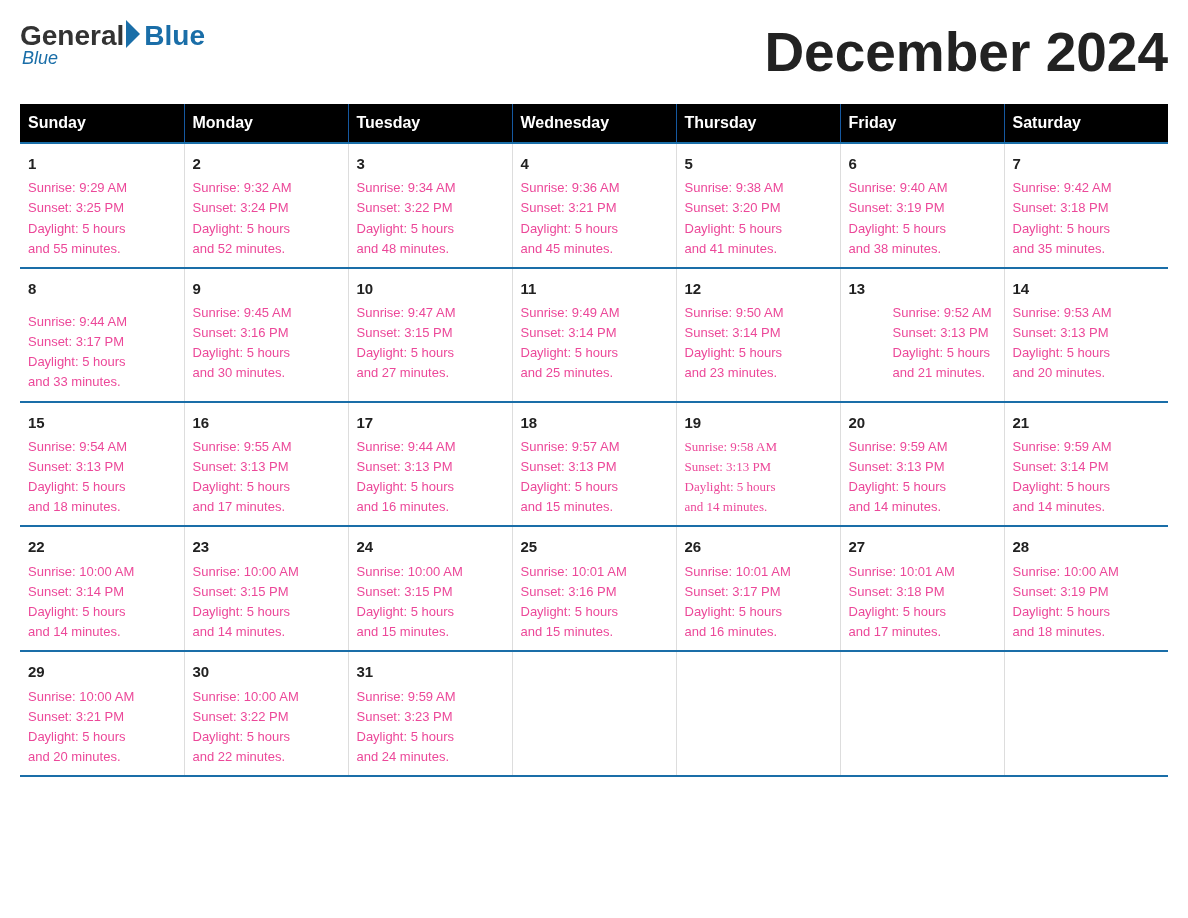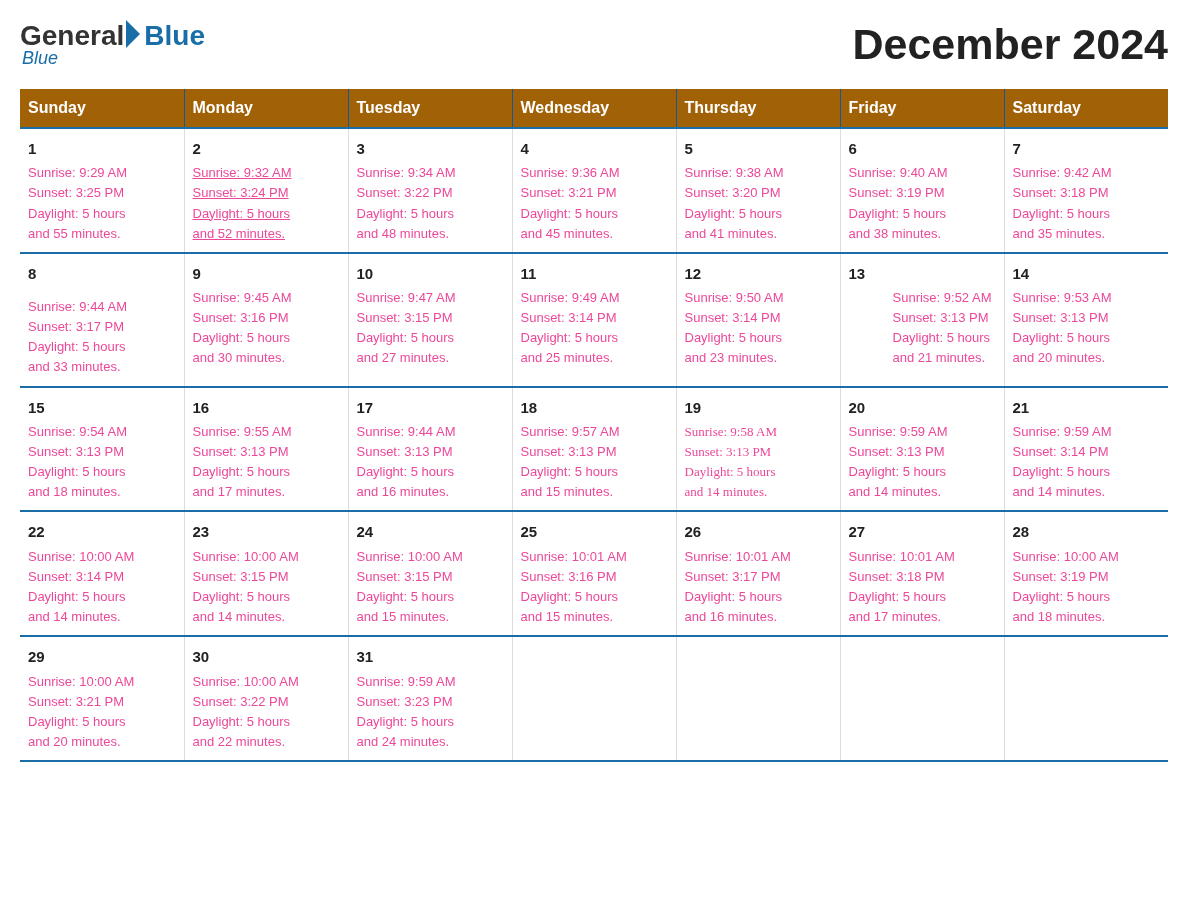--- a/index.html
+++ b/index.html
@@ -49,35 +49,35 @@
       font-size: 18px;
       color: #1a6ea8;
       font-style: italic;
       margin-top: -4px;
       margin-left: 2px;
     }
     .title-area {
       text-align: right;
     }
     .month-title {
-      font-size: 43px;
+      font-size: 55px;
       font-weight: bold;
       color: #222;
     }
     .location {
       font-size: 22px;
       color: #444;
       margin-top: 4px;
     }
     table {
       width: 100%;
       border-collapse: collapse;
     }
     thead tr th {
-      background-color: #a16207;
+      background-color: #000000;
       color: #fff;
       font-size: 16px;
       font-weight: bold;
       padding: 10px 8px;
       text-align: left;
       border-right: 1px solid #1558a0;
     }
     thead tr th:last-child {
       border-right: none;
     }
@@ -146,21 +146,21 @@
   <tr>
         <td>
           <span class="day-num">1</span>
           <div class="day-info" style="white-space: pre-line;">Sunrise: 9:29 AM
 Sunset: 3:25 PM
 Daylight: 5 hours
 and 55 minutes.</div>
         </td>
         <td>
           <span class="day-num">2</span>
-          <div class="day-info" style="white-space: pre-line; text-decoration: underline;">Sunrise: 9:32 AM
+          <div class="day-info" style="white-space: pre-line;">Sunrise: 9:32 AM
 Sunset: 3:24 PM
 Daylight: 5 hours
 and 52 minutes.</div>
         </td>
         <td>
           <span class="day-num">3</span>
           <div class="day-info" style="white-space: pre-line;">Sunrise: 9:34 AM
 Sunset: 3:22 PM
 Daylight: 5 hours
 and 48 minutes.</div>

